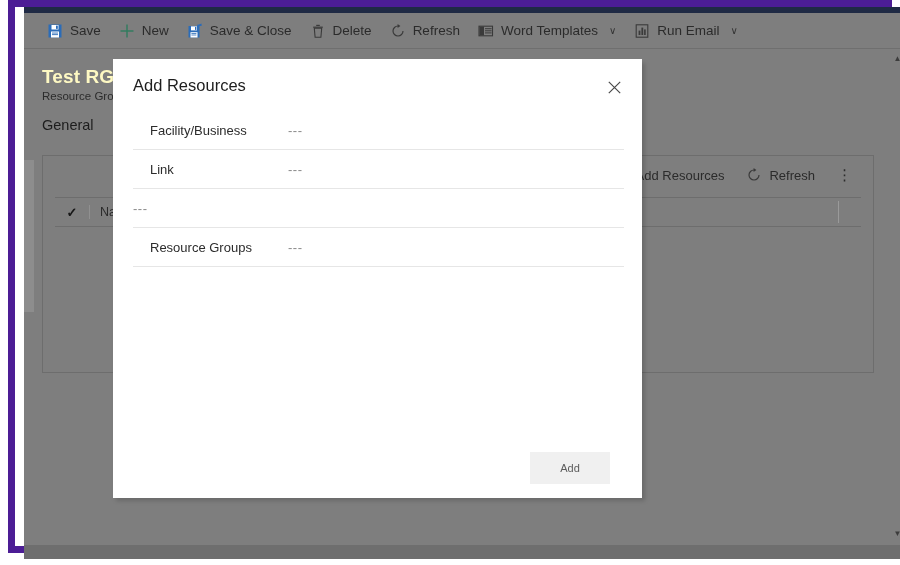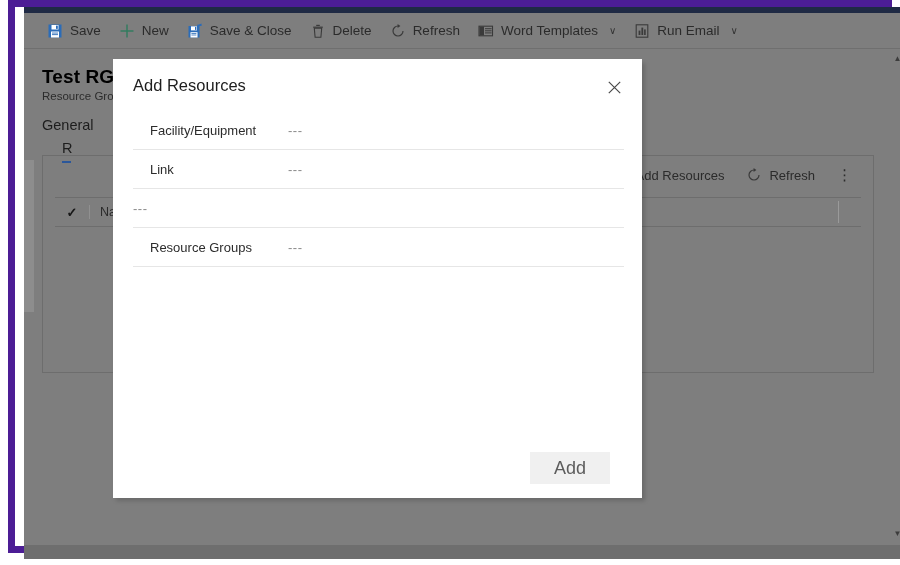--- a/index.html
+++ b/index.html
@@ -77,37 +77,36 @@
     height: 510px;
     background: #7e7e7e;
     overflow: hidden;
   }
   #record-title {
     position: absolute;
     left: 18px;
     top: 17px;
     font-size: 19px;
     font-weight: bold;
-    color: #000000;
+    color: #fef9c3;
     letter-spacing: .1px;
   }
   #record-subtitle {
     position: absolute;
     left: 18px;
     top: 41px;
     font-size: 11.5px;
     color: #2c2c2c;
   }
   #tabstrip {
     position: absolute;
     left: 18px;
     top: 68px;
     display: flex;
     align-items: flex-start;
-    flex-direction: column;
   }
   .tab {
     font-size: 14.5px;
     color: #1d1d1d;
     padding: 0 14px 7px 0;
     position: relative;
     cursor: default;
   }
   .tab.second { padding-left: 20px; }
   .tab-underline {
@@ -313,21 +312,21 @@
   #dialog-footer {
     position: absolute;
     right: 19px;
     bottom: 14px;
     display: flex;
     align-items: center;
   }
   .dlg-btn {
     height: 32px;
     min-width: 80px;
-    font-size: 18px;
+    font-size: 11px;
     font-family: "Liberation Sans", sans-serif;
     display: flex;
     align-items: center;
     justify-content: center;
     box-sizing: border-box;
     cursor: default;
   }
   #add-button {
     background: #f0f0f0;
     border: 1px solid #f0f0f0;
@@ -520,21 +519,21 @@
 
     <div id="dialog-close">
       <svg width="13" height="13" viewBox="0 0 13 13">
         <path d="M0.8 0.8 L12.2 12.2 M12.2 0.8 L0.8 12.2" stroke="#4a4a4a" stroke-width="1.2" fill="none"></path>
       </svg>
     </div>
 
     <div id="field-list">
 
       <div class="field-row">
-        <div class="field-label">Facility/Equipment</div>
+        <div class="field-label">Facility/Business</div>
         <div class="field-value">---</div>
       </div>
 
       <div class="field-row">
         <div class="field-label">Link</div>
         <div class="field-value">---</div>
       </div>
 
       <div class="field-row">
         <div class="field-value">---</div>

